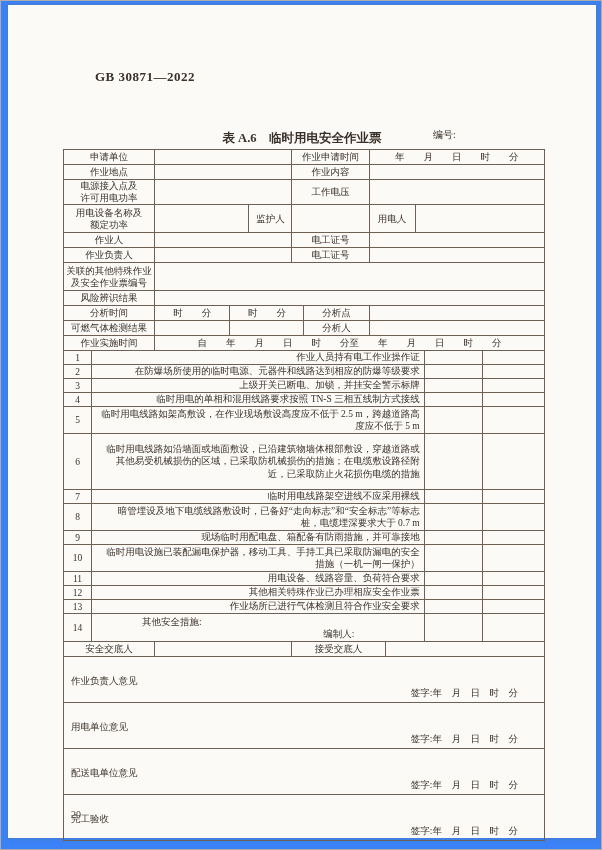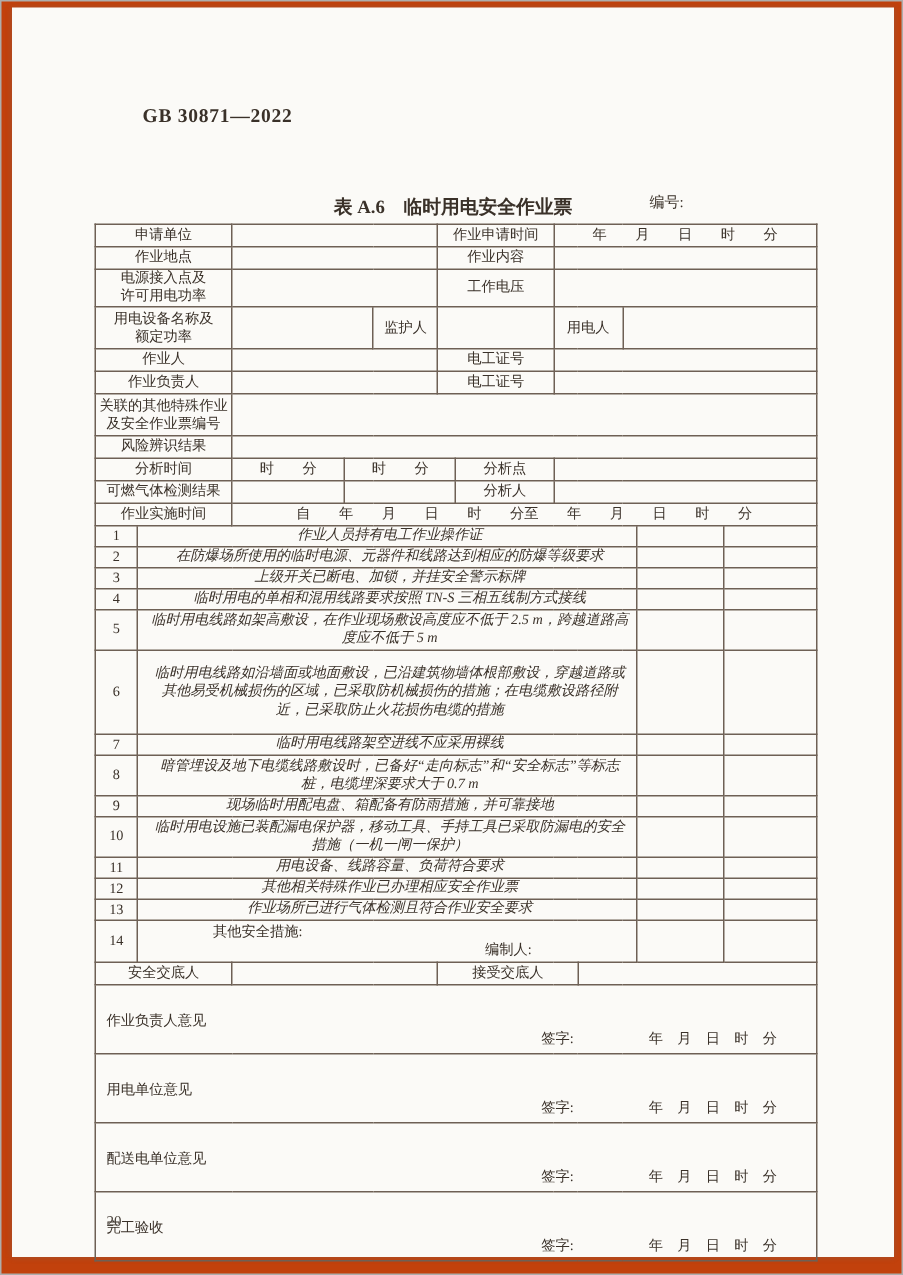--- a/index.html
+++ b/index.html
@@ -2,47 +2,47 @@
 <html><head>
 <meta charset="utf-8">
 <style>
   * { box-sizing: border-box; }
   html,body { margin:0; padding:0; }
   body {
     width:602px; height:850px; position:relative; overflow:hidden;
     background:#d8d7d5;
     font-family:"Liberation Serif","DejaVu Serif",serif;
   }
-  .frame { position:absolute; inset:0; background:#c2410c; border:1px solid #aeadab;padding-left:24px; }
+  .frame { position:absolute; inset:0; background:#3b82f6; border:1px solid #aeadab;padding-left:24px; }
   .page {
     position:absolute; left:7px; top:4px; width:588px; height:833px;
     background:#fbfaf7; box-shadow:0 0 4px rgba(110,105,100,.45);
   }
   .gb { position:absolute; left:87px; top:64px; font-weight:bold; font-size:13px; color:#3a3129; letter-spacing:.5px; }
   .title { position:absolute; left:0; top:101px; width:100%; text-align:center; font-weight:bold; font-size:12.5px; color:#3a3129;margin-top:24px; }
   .serial { position:absolute; left:425px; top:123px; font-size:10px; color:#3a3129; }
   .pageno { position:absolute; left:63px; top:804px; font-size:10px; color:#4a433c; }
 
   table.tbl {
     position:absolute; left:55px; top:144px; width:482px;
     border-collapse:collapse; table-layout:fixed;
   }
   td {
     border:1px solid #6e6055; font-size:9.5px; color:#3a3129;
     padding:0 2px; vertical-align:middle; text-align:center;
     line-height:12px; overflow:hidden;
   }
-  td.tl { text-align:center; padding-left:8px; padding-right:4px; line-height:12.5px;font-style:italic; }
+  td.tl { text-align:right; padding-left:8px; padding-right:4px; line-height:12.5px; }
   .h14 td{height:14px} .h15 td{height:15px} .h16 td{height:16px}
   .h24 td{height:24px} .h27 td{height:27px} .h28 td{height:28px}
   .h33 td{height:33px} .h36 td{height:36px} .h39 td{height:56px}
 
   td.op { text-align:left; padding:0; }
   .op1 { text-align:left; padding:2px 0 0 7px;margin-top:16px; }
-  .op2 { display:flex; justify-content:flex-end; align-items:flex-end; gap:50px; padding:0 26px 3px 0; }
+  .op2 { display:flex; justify-content:flex-end; align-items:flex-end; padding:0 26px 3px 0; }
   .m14a { text-align:left; padding-left:8px;margin-left:40px; }
   .m14b { text-align:left; padding-left:70%; }
 </style>
 </head>
 <body>
 
 <div class="frame">
   <div class="page">
 
     <div class="gb">GB 30871—2022</div>

